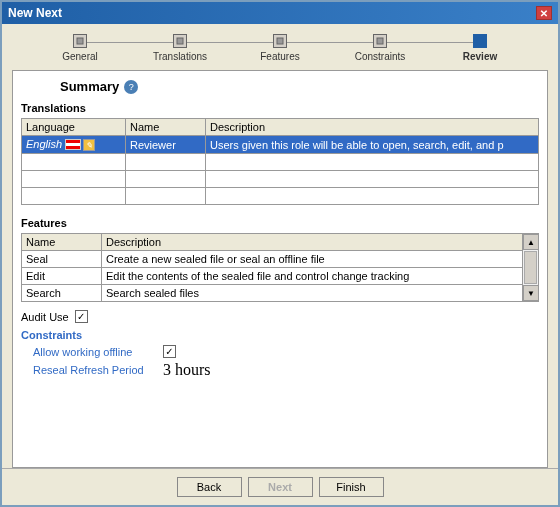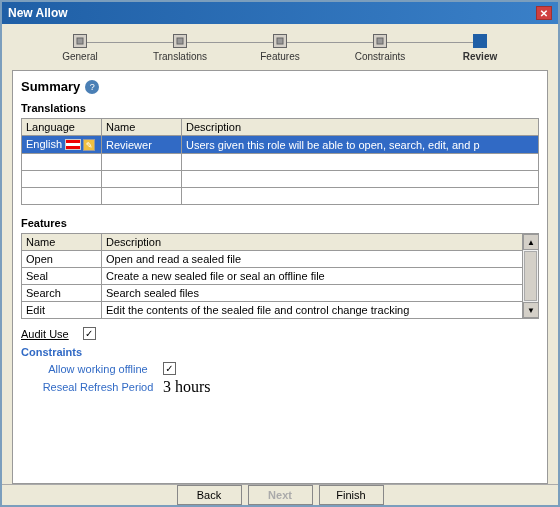--- a/index.html
+++ b/index.html
@@ -95,20 +95,21 @@
       margin: 0 10px;
       border: 1px solid #999;
       overflow-y: auto;
       padding: 8px;
       position: relative;
     }
     .summary-header {
       display: flex;
       align-items: center;
       margin-bottom: 8px;
+      margin-left: 39px;
     }
     .summary-title {
       font-size: 13px;
       font-weight: bold;
       margin-right: 5px;
     }
     .help-icon {
       width: 14px;
       height: 14px;
       border-radius: 50%;
@@ -147,21 +148,21 @@
       overflow: hidden;
       text-overflow: ellipsis;
     }
     .data-table tr.selected td {
       background: #316ac5;
       color: white;
     }
     .translations-table {
       width: 100%;
     }
-    .translations-table td:first-child { width: 80px; }
+    .translations-table td:first-child { width: 104px; font-style: italic; }
     .translations-table td:nth-child(2) { width: 80px; }
     .lang-icons {
       display: inline-flex;
       gap: 2px;
       vertical-align: middle;
     }
     .flag-icon {
       width: 16px;
       height: 11px;
       display: inline-block;
@@ -199,60 +200,58 @@
       border: 1px solid #aaa;
       margin: 1px;
     }
     .audit-row {
       display: flex;
       align-items: center;
       margin: 6px 0;
     }
     .audit-label {
       font-size: 11px;
-      margin-right: 14px;
-      text-decoration: underline;
+      margin-right: 6px;
     }
     .checkbox-styled {
       width: 13px;
       height: 13px;
       border: 1px solid #666;
       background: white;
       display: flex;
       align-items: center;
       justify-content: center;
       font-size: 10px;
       cursor: pointer;
     }
     .constraints-section .section-title {
       color: #316ac5;
       font-weight: bold;
     }
     .constraint-row {
       display: flex;
       align-items: center;
       margin: 3px 0 3px 12px;
-      text-align: center;
     }
     .constraint-label {
       width: 130px;
       font-size: 11px;
       color: #316ac5;
     }
     .constraint-value {
       font-size: 16px;
       color: #000;
       font-family: Liberation Serif, serif;
     }
     .bottom-bar {
       display: flex;
       justify-content: center;
       align-items: center;
       gap: 6px;
-      padding: 0;
+      padding: 8px;
       background: #ece9d8;
       border-top: 1px solid #aaa;
       flex-shrink: 0;
     }
     .btn {
       padding: 3px 16px;
       font-size: 11px;
       font-family: Tahoma, Arial, sans-serif;
       background: #ece9d8;
       border: 1px solid #888;
@@ -267,21 +266,21 @@
     .btn.primary {
       font-weight: normal;
     }
   </style>
 </head>
 <body>
 
 <div class="window">
 
   <div class="title-bar">
-    <span>New Allow</span>
+    <span>New Next</span>
     <div class="title-bar-close">✕</div>
   </div>
 
   <div class="wizard-steps">
     <div class="step-item">
       <div class="step-dot">
         <svg width="10" height="10">
             <rect x="2" y="2" width="6" height="6" fill="#999" stroke="#666" stroke-width="1"></rect>
           </svg>
       </div>
@@ -372,34 +371,30 @@
       <div style="display:flex;">
         <table class="data-table" style="flex:1; margin-bottom:0;">
           <thead>
             <tr>
               <th style="width:80px;">Name</th>
               <th>Description</th>
             </tr>
           </thead>
           <tbody>
             <tr>
-              <td>Open</td>
-              <td>Open and read a sealed file</td>
-            </tr>
-            <tr>
               <td>Seal</td>
               <td>Create a new sealed file or seal an offline file</td>
             </tr>
             <tr>
+              <td>Edit</td>
+              <td>Edit the contents of the sealed file and control change tracking</td>
+            </tr>
+            <tr>
               <td>Search</td>
               <td>Search sealed files</td>
-            </tr>
-            <tr>
-              <td>Edit</td>
-              <td>Edit the contents of the sealed file and control change tracking</td>
             </tr>
           </tbody>
         </table>
         <div style="width:16px; border:1px solid #999; border-left:none; background:#f0f0f0; display:flex; flex-direction:column;">
           <div class="scrollbar-btn">▲</div>
           <div class="scrollbar-thumb"></div>
           <div class="scrollbar-btn">▼</div>
         </div>
       </div>
     </div>

